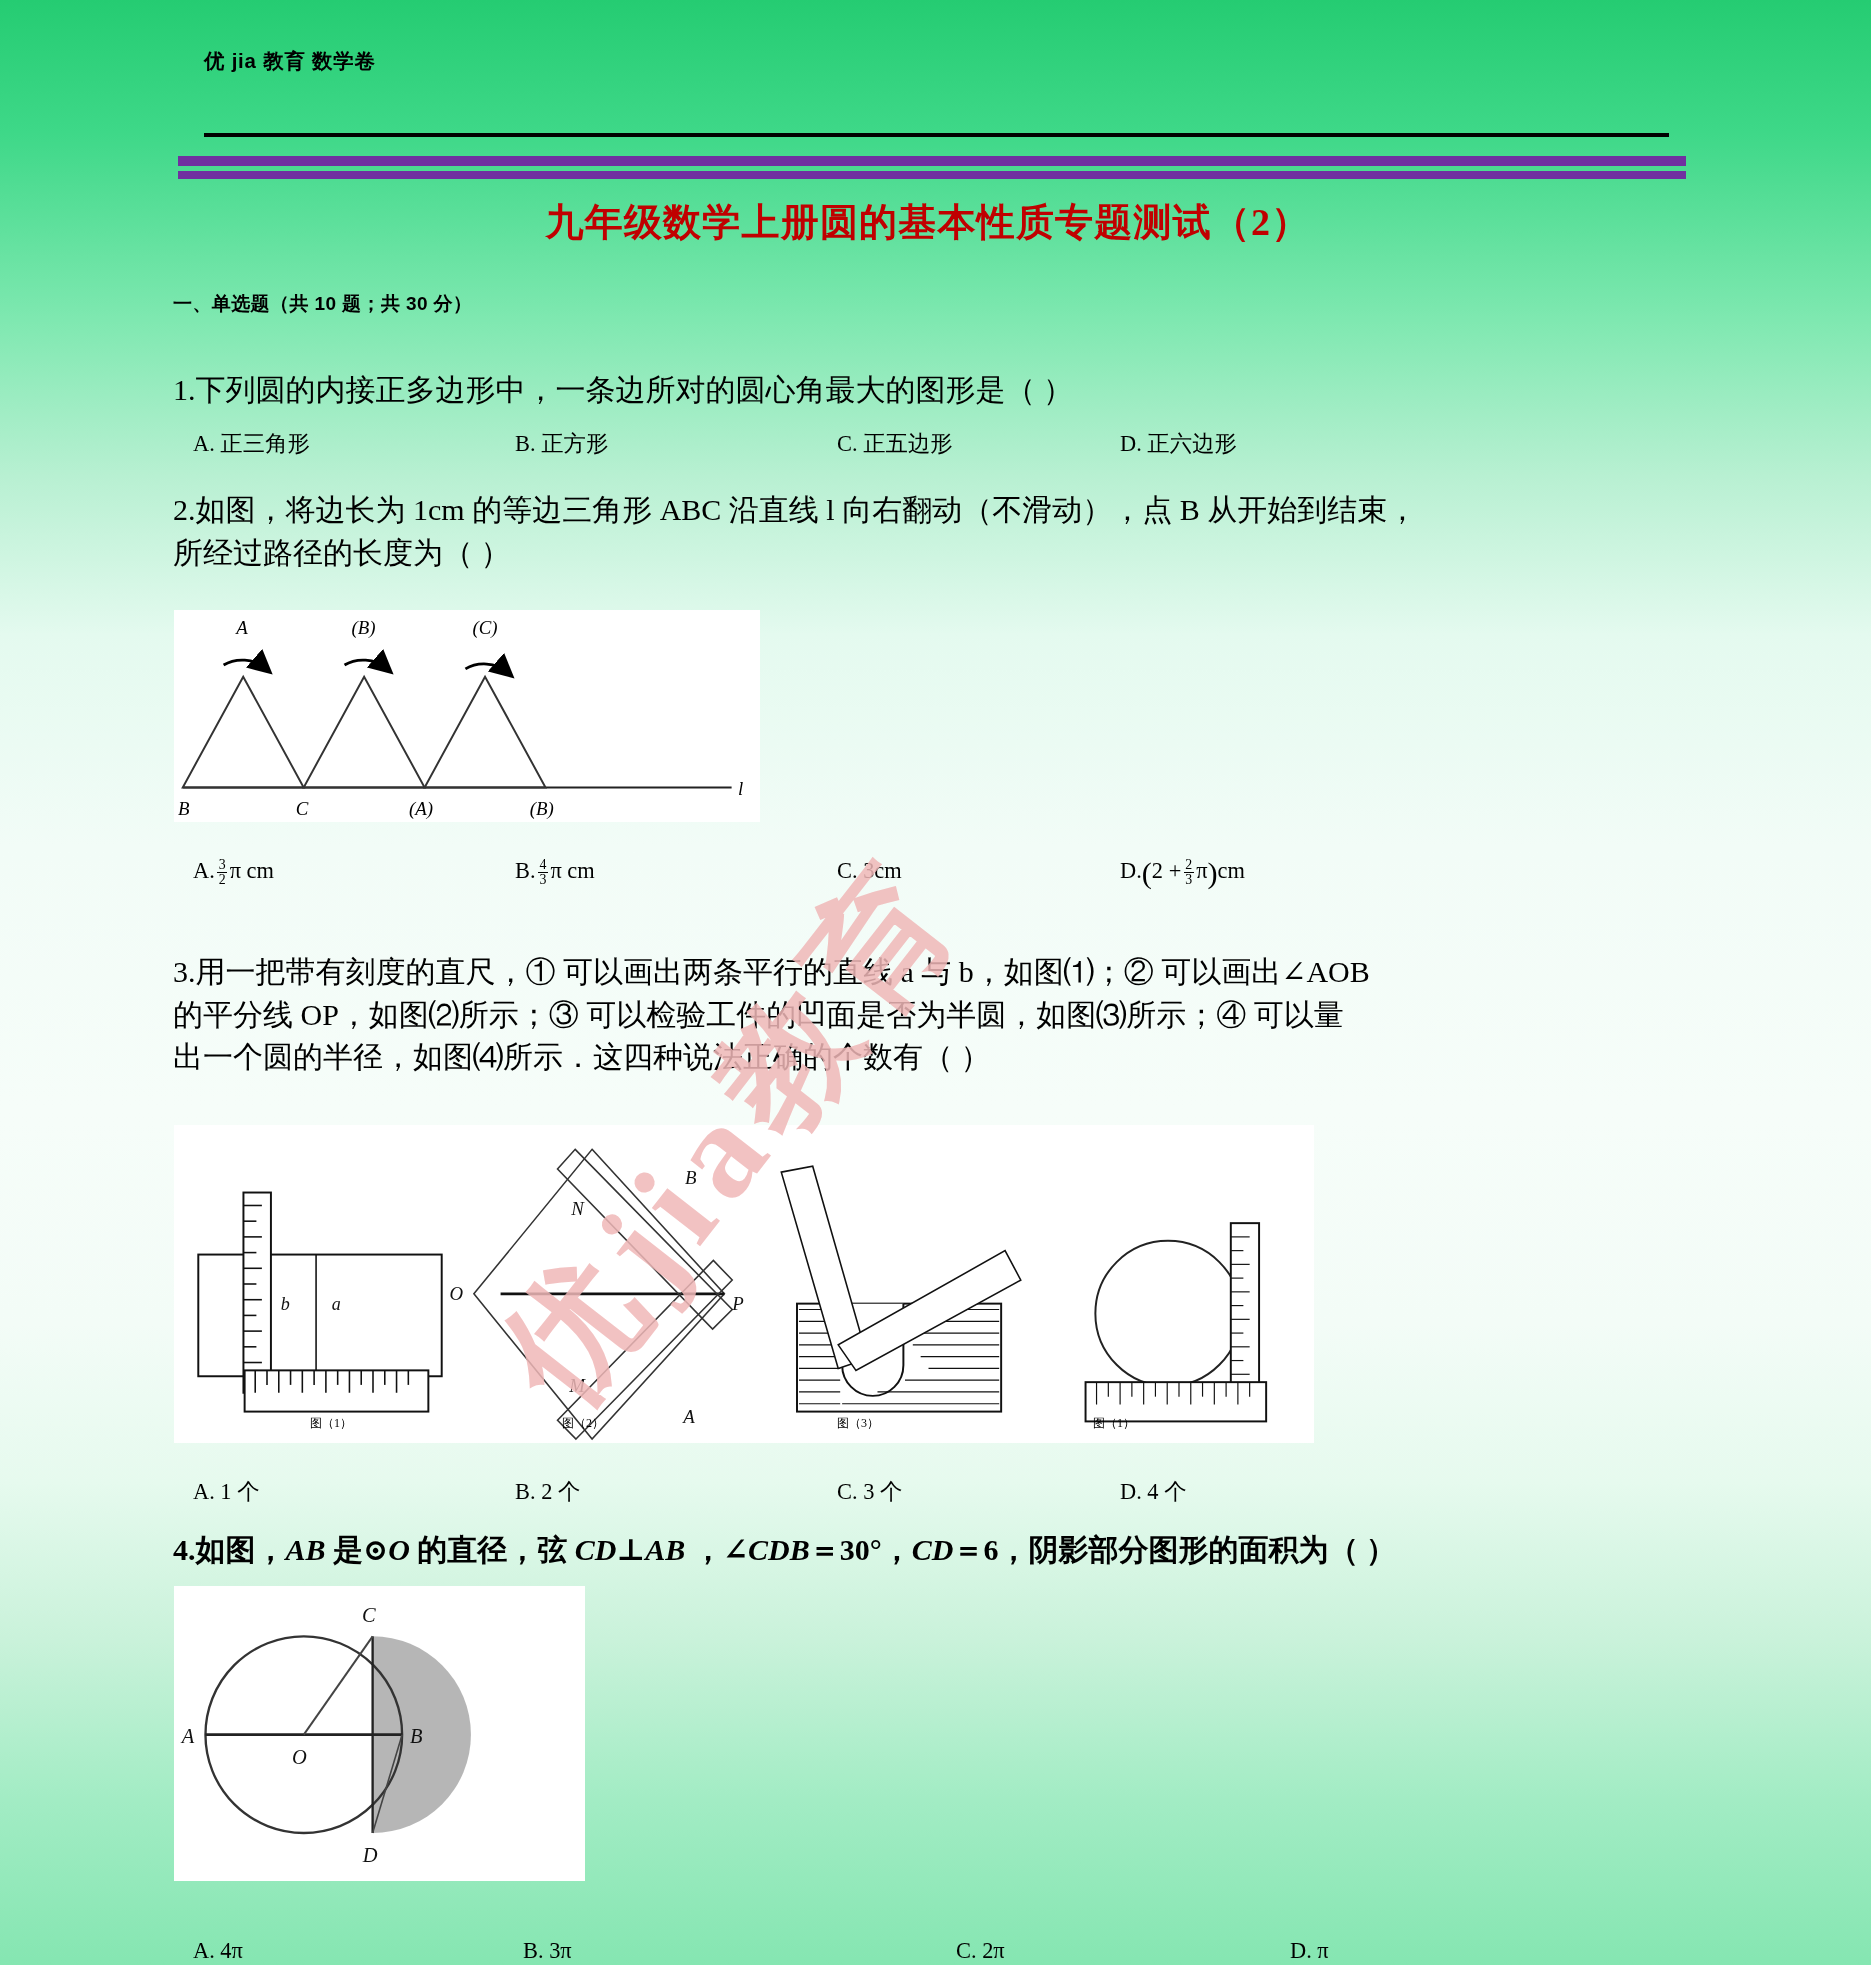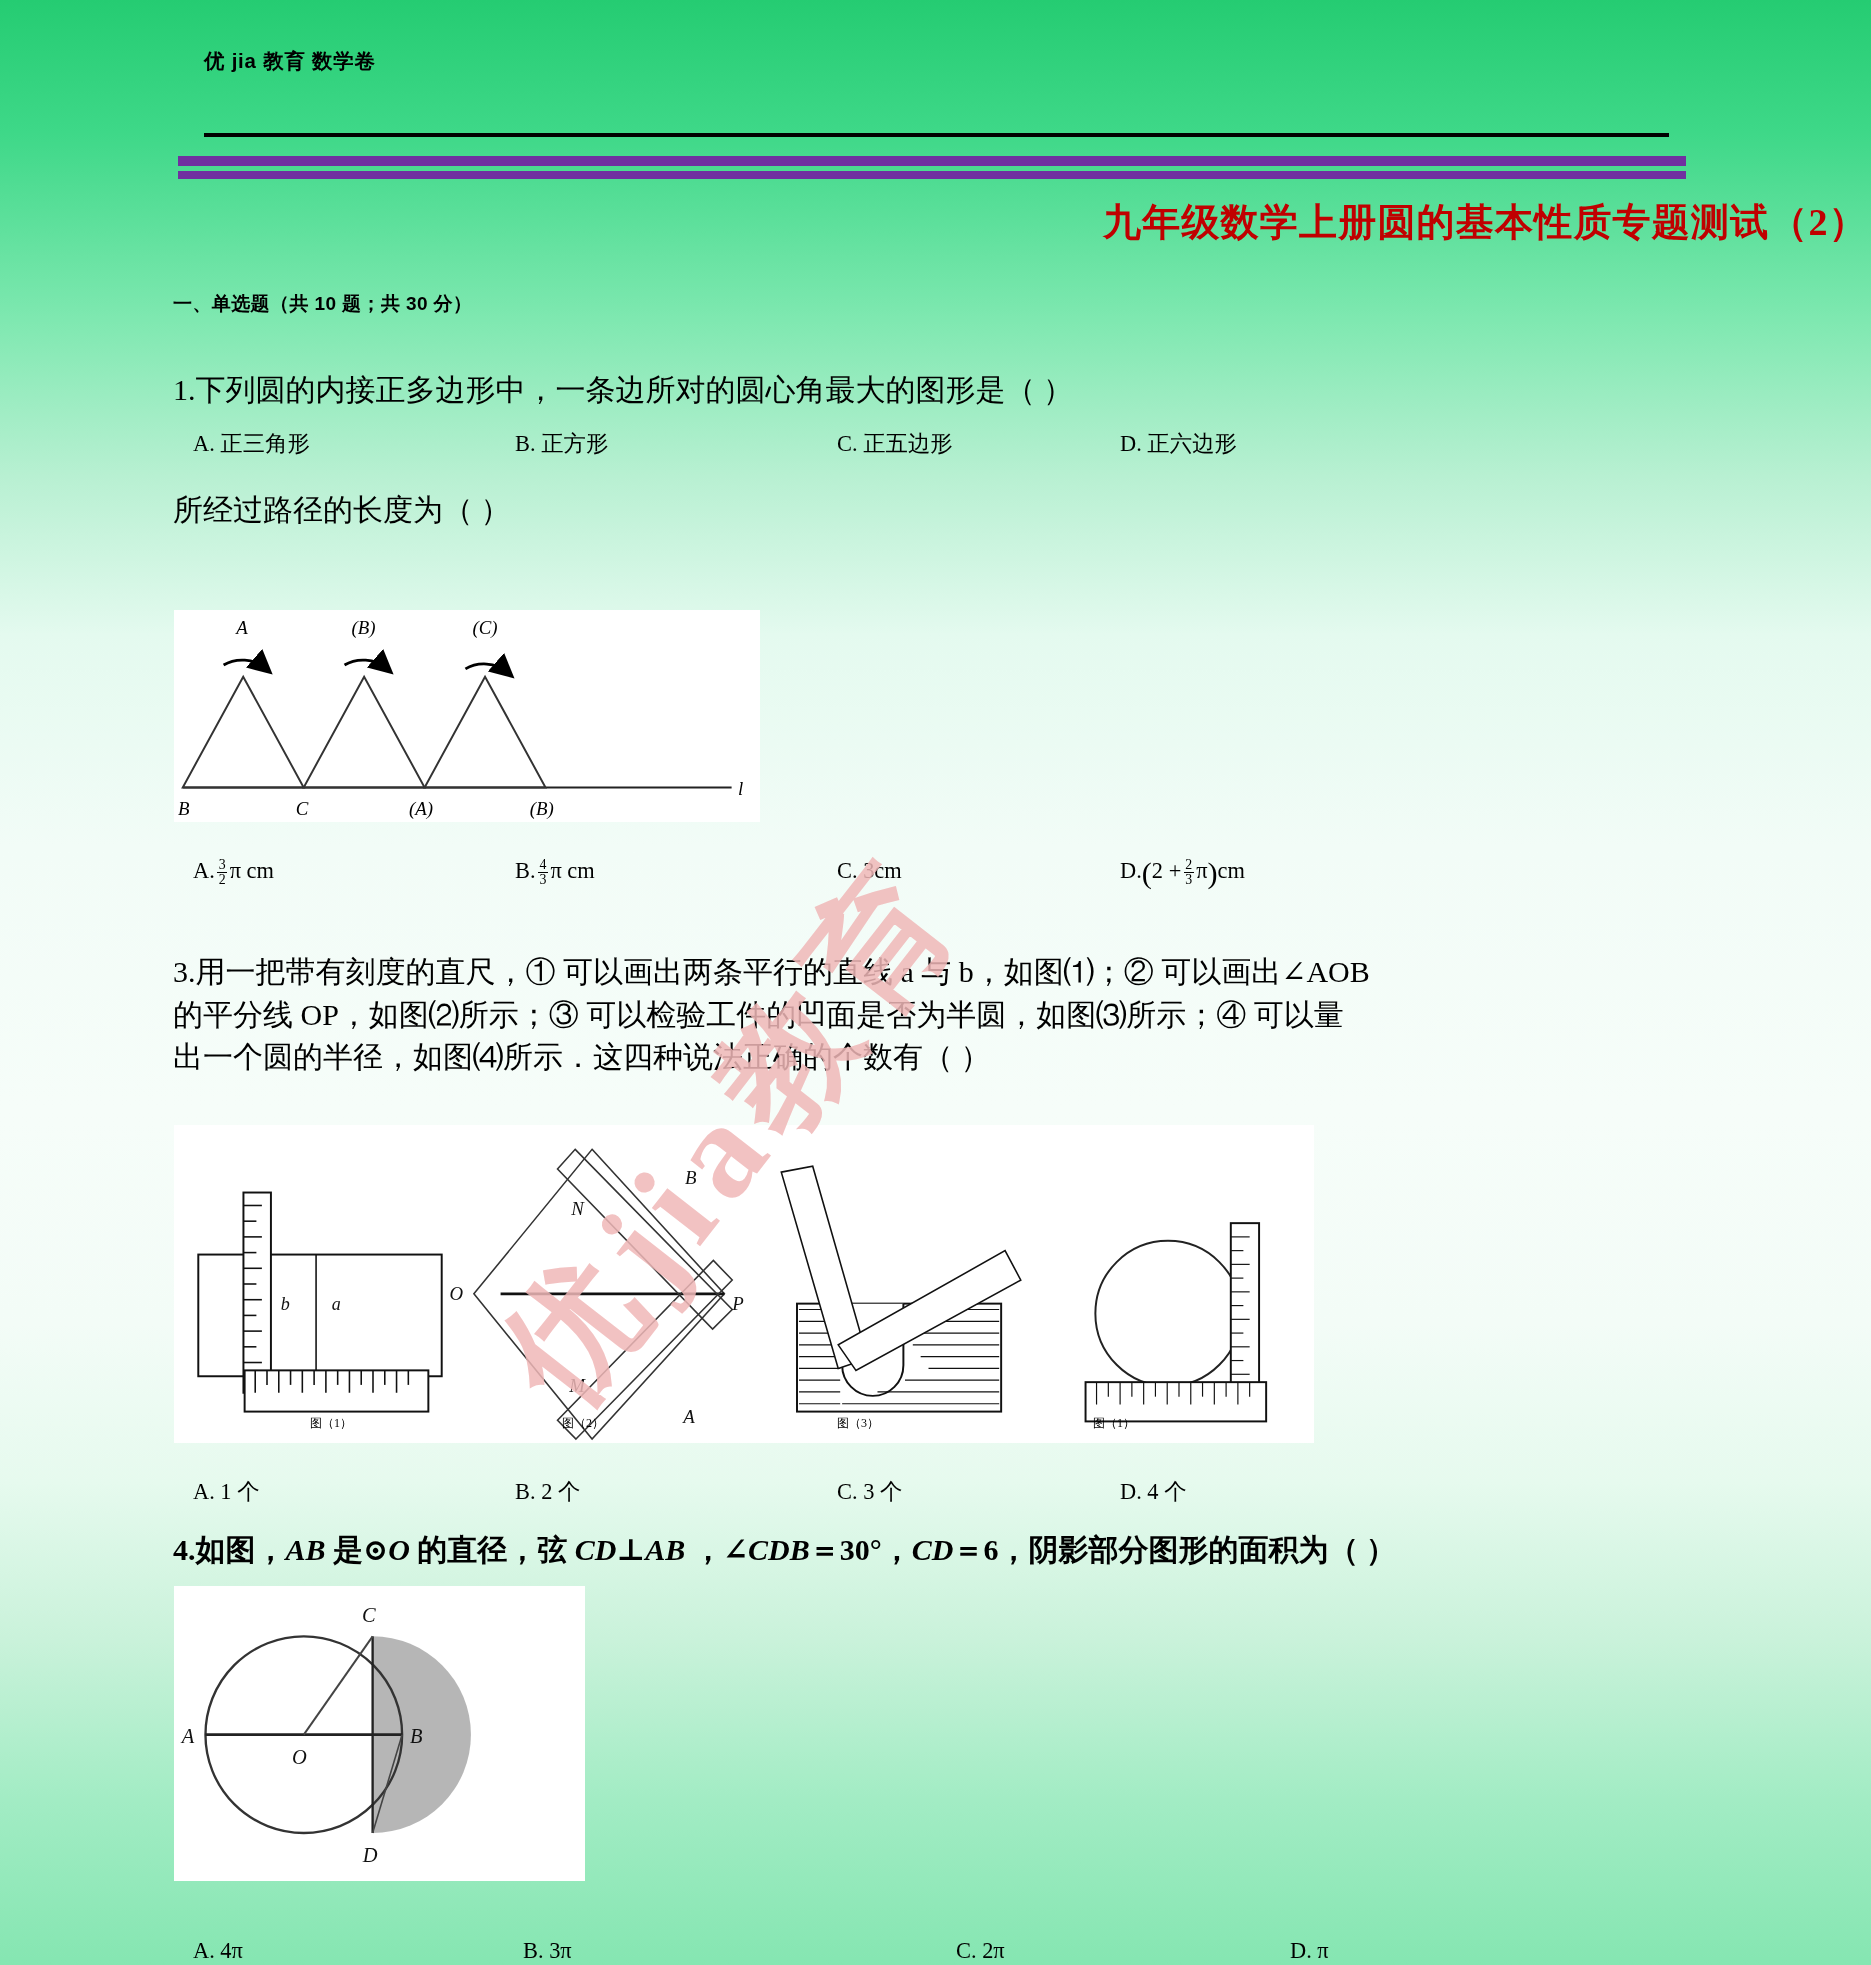--- a/index.html
+++ b/index.html
@@ -34,21 +34,21 @@
             font-family:"Liberation Sans","DejaVu Sans",sans-serif;}
   .hdr-rule{position:absolute;left:0;top:86px;width:1465px;height:3.5px;background:#000;}
 
   
   .bar-wrap{position:absolute;left:178px;width:1508px;}
   .bar-thick{height:10.2px;background:#7030a0;}
   .bar-gap{height:4.7px;}
   .bar-thin{height:7.9px;background:#7030a0;}
 
   
-  .title{position:absolute;left:0;right:4px;top:197px;text-align:right;
+  .title{position:absolute;left:0;right:16px;top:197px;text-align:center;
          font-size:38px;font-weight:bold;color:#c00000;letter-spacing:1.2px;
          font-family:"Liberation Serif","DejaVu Serif",serif;}
 
   
   .sec-head{position:absolute;left:173px;top:291px;font-size:19px;font-weight:bold;color:#000;
             font-family:"Liberation Sans","DejaVu Sans",sans-serif;letter-spacing:0.4px;}
 
   
   .q{position:absolute;left:173px;width:1517px;font-size:30px;line-height:1.42;color:#000;
      font-family:"Liberation Serif","DejaVu Serif",serif;}
@@ -97,20 +97,21 @@
   <div class="sec-head">一、单选题（共 10 题；共 30 分）</div>
 
   <div class="q" style="top:369px;">
     <div class="q-line">1.下列圆的内接正多边形中，一条边所对的圆心角最大的图形是（   ）</div>
   </div>
   <div class="opts" style="top:428px;">
     <span style="width:322px;">A. 正三角形</span><span style="width:322px;">B. 正方形</span><span style="width:283px;">C. 正五边形</span><span>D. 正六边形</span>
   </div>
 
   <div class="q" style="top:489px;">
+    <div class="q-line">2.如图，将边长为 1cm 的等边三角形 ABC 沿直线 l 向右翻动（不滑动），点 B 从开始到结束，</div>
     <div class="q-line">所经过路径的长度为（      ）</div>
   </div>
 
   <div class="figbox" style="left:174px;top:610px;width:586px;height:212px;">
     <svg width="586" height="212" viewBox="0 0 1492 540">
 
       <line x1="22" y1="452" x2="1420" y2="452" stroke="#222" stroke-width="5"></line>
 
       <polygon points="176,170 22,452 330,452" fill="none" stroke="#333" stroke-width="5"></polygon>
 

